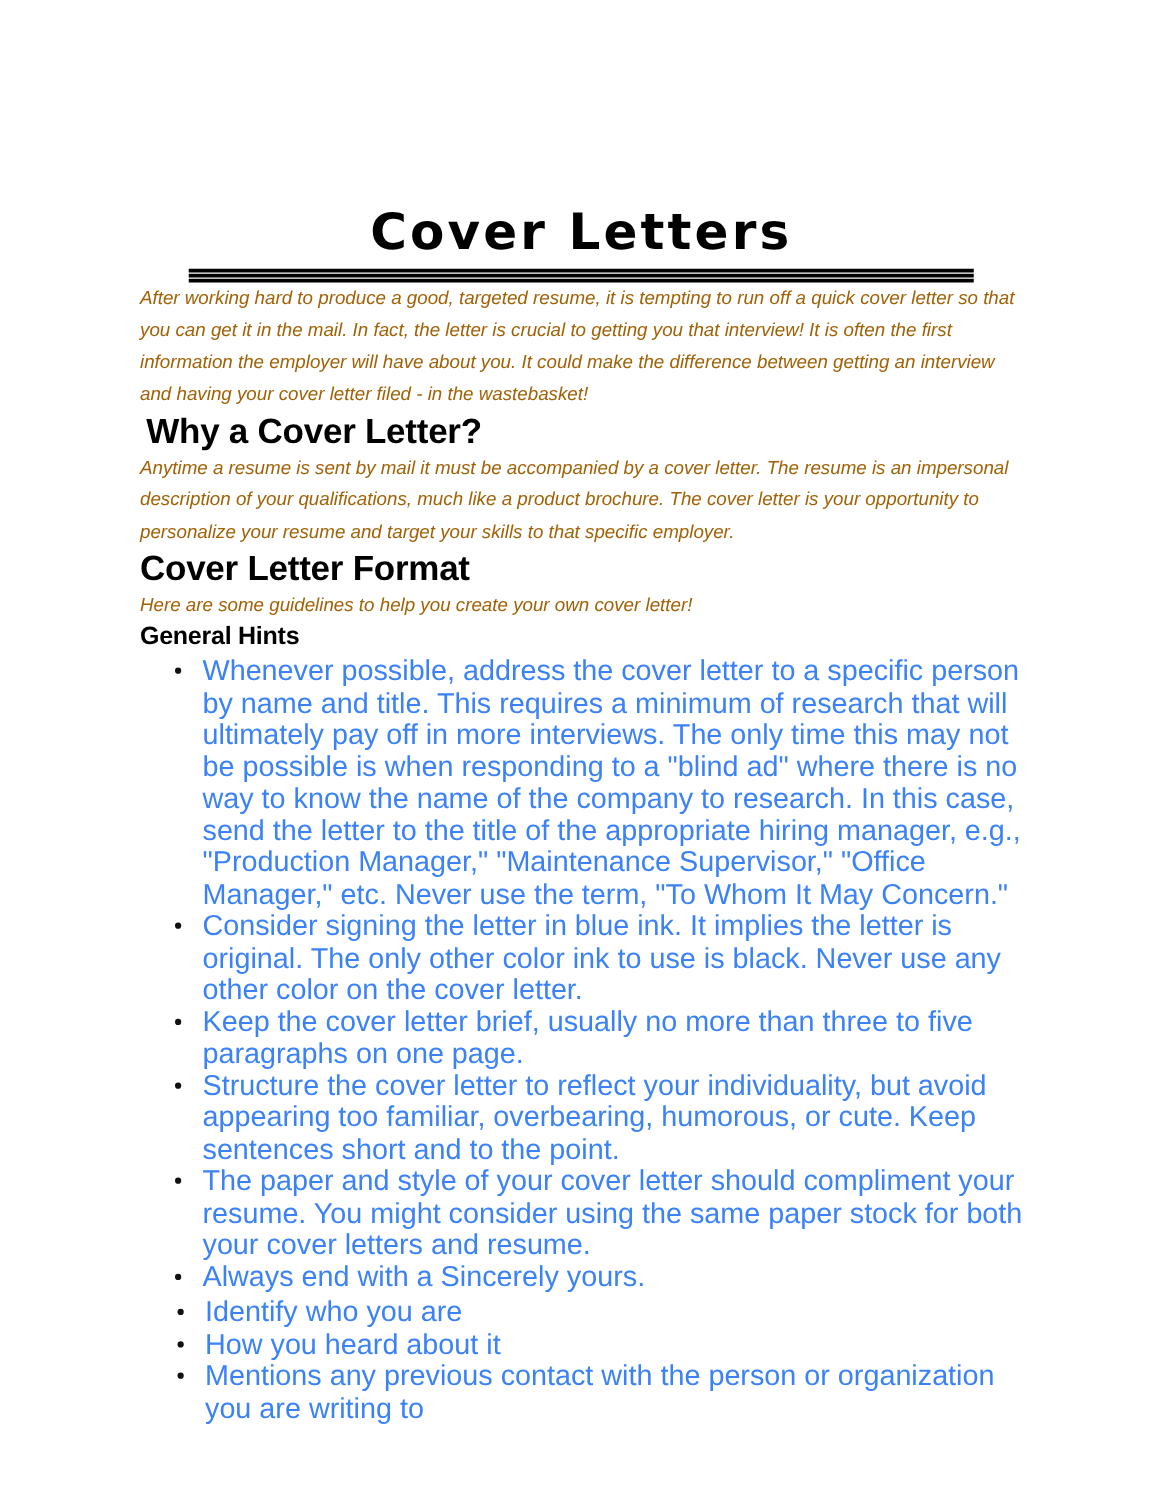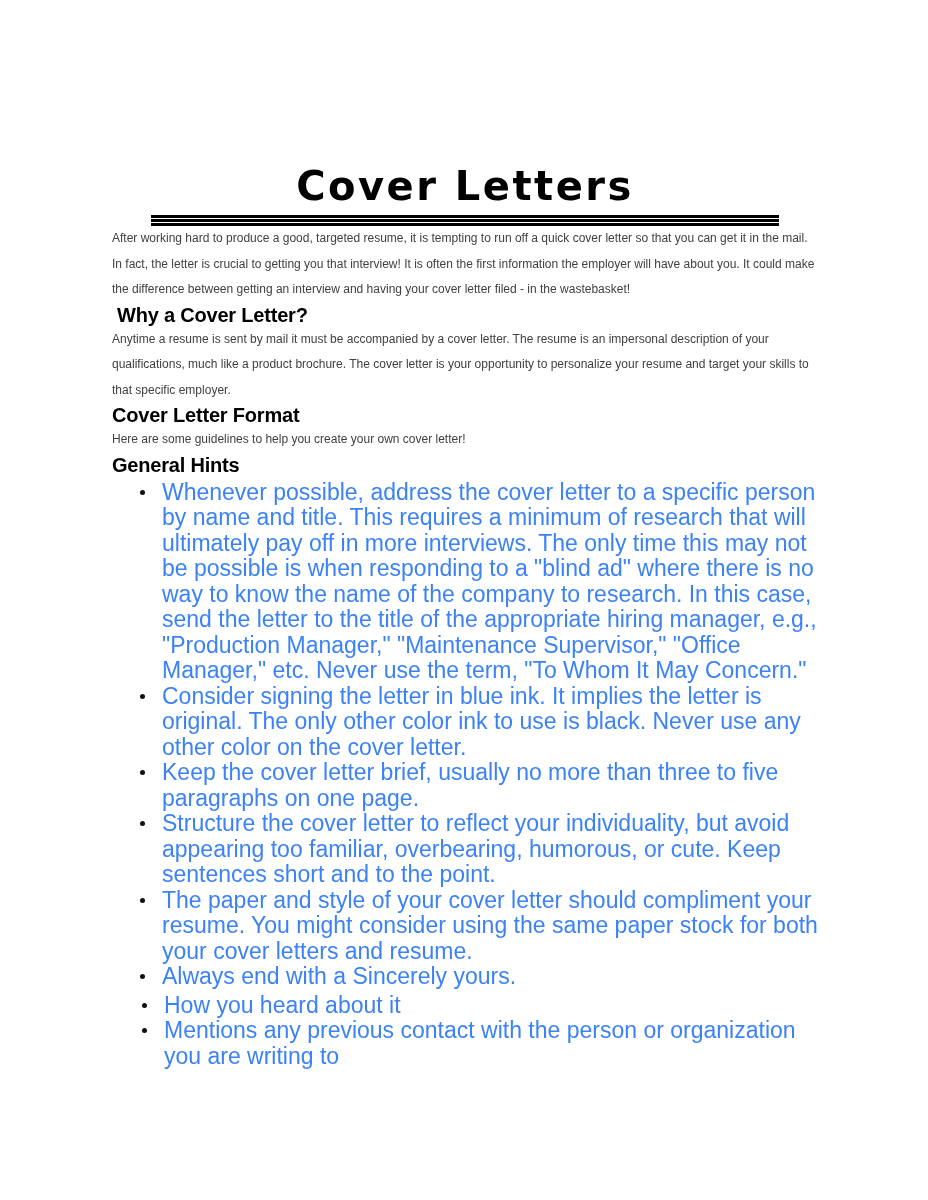--- a/index.html
+++ b/index.html
@@ -57,32 +57,33 @@
     right: 0;
     top: 50%;
     margin-top: -1.5px;
     height: 3px;
     background: #000;
   }
 
   
   p.para {
     margin: 0;
-    font-size: 12px;
+    font-size: 15px;
     line-height: 25.5px;
-    color: #404040;
+    color: #a16207;
+    font-style: italic;
   }
   .sp-intro   { margin-top: 18px; }
   .sp-after-h2{ margin-top: 14px; }
   .sp-guide   { margin-top: 17px; }
 
   
   h2.h-big {
     margin: 0;
-    font-size: 20px;
+    font-size: 28px;
     font-weight: bold;
     line-height: 1.2;
     letter-spacing: -0.2px;
   }
   .h-why      { margin-top: 22px; padding-left: 5px; }
   .h-format   { margin-top: 32px; }
 
   h3.h-small {
     margin: 0;
     font-size: 20px;
@@ -146,18 +147,19 @@
       <li>Whenever possible, address the cover letter to a specific person by name and title. This requires a minimum of research that will ultimately pay off in more interviews. The only time this may not be possible is when responding to a "blind ad" where there is no way to know the name of the company to research. In this case, send the letter to the title of the appropriate hiring manager, e.g., "Production Manager," "Maintenance Supervisor," "Office Manager," etc. Never use the term, "To Whom It May Concern."</li>
       <li>Consider signing the letter in blue ink. It implies the letter is original. The only other color ink to use is black. Never use any other color on the cover letter.</li>
       <li>Keep the cover letter brief, usually no more than three to five paragraphs on one page.</li>
       <li>Structure the cover letter to reflect your individuality, but avoid appearing too familiar, overbearing, humorous, or cute. Keep sentences short and to the point.</li>
       <li>The paper and style of your cover letter should compliment your resume. You might consider using the same paper stock for both your cover letters and resume.</li>
       <li>Always end with a Sincerely yours.</li>
     </ul>
 
 
     <ul class="bullets tight">
+      <li>Identify who you are</li>
       <li>How you heard about it</li>
       <li>Mentions any previous contact with the person or organization you are writing to</li>
     </ul>
 
   </div>
 </div>
 
 </body></html>

